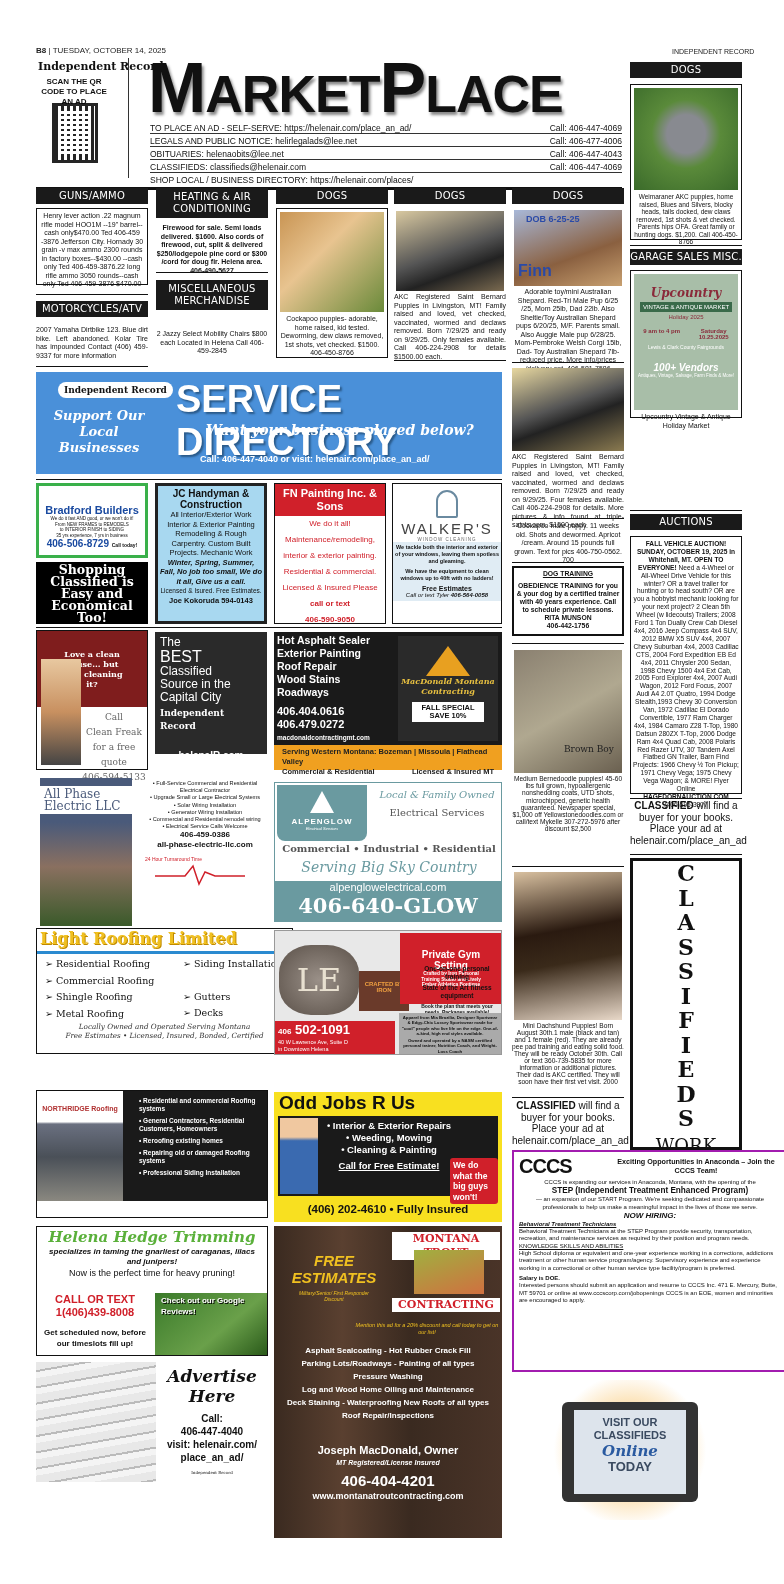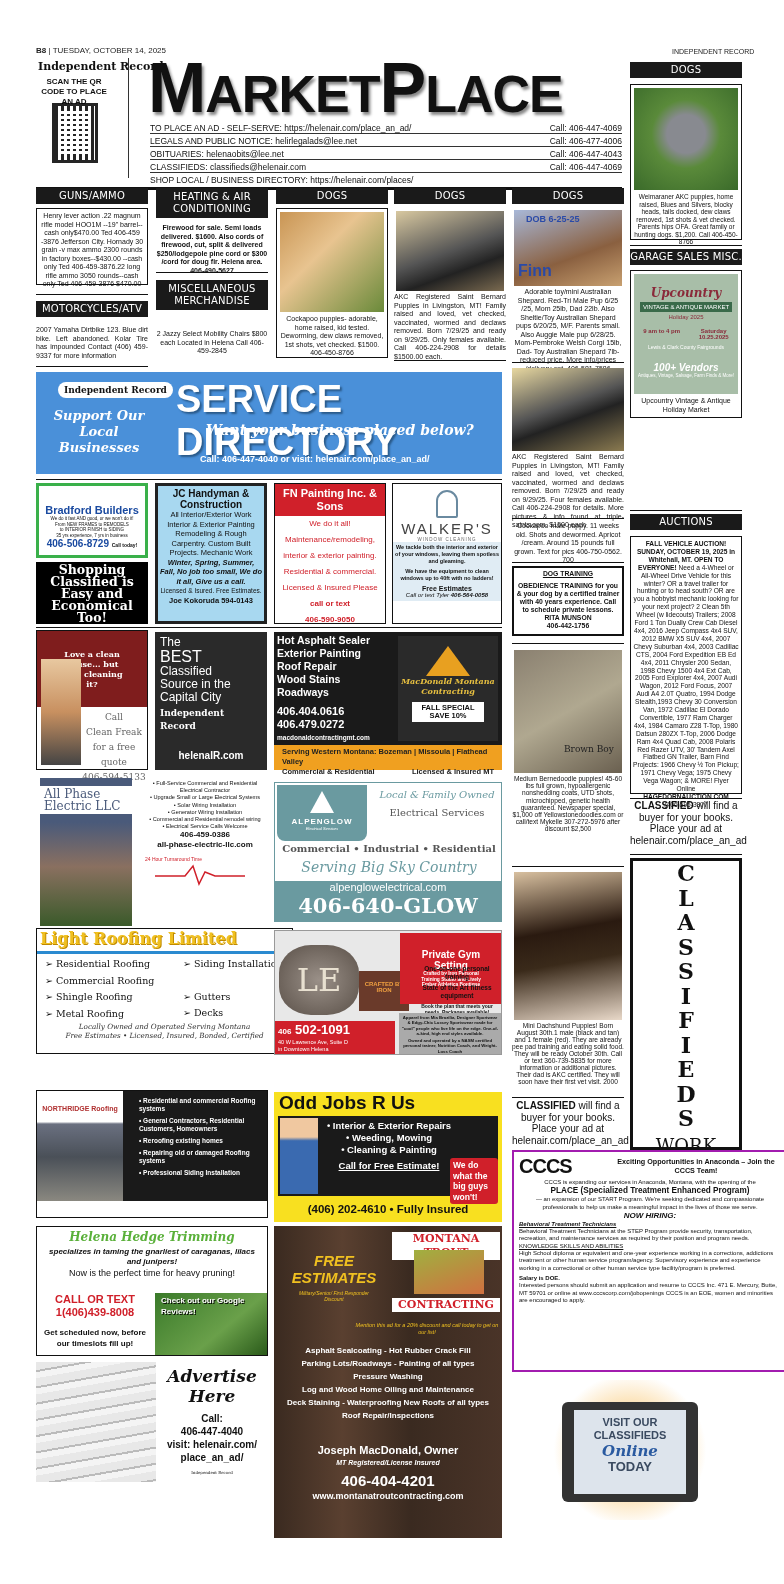--- a/index.html
+++ b/index.html
@@ -99,21 +99,21 @@
 <div class="abs rule" style="left:512px;top:362px;width:112px"></div>
 
 <div class="abs hdr" style="left:630px;top:62px;width:112px;height:16px">DOGS</div>
 <div class="abs box" style="left:630px;top:84px;width:112px;height:156px">
   <div class="photo" style="margin:3px;height:102px;background:radial-gradient(circle at 50% 45%,#888a90 25%,#5a8a3a 45%,#3a6a2a)"></div>
   <div class="ad-text" style="font-size:6.5px;line-height:7.5px">Weimaraner AKC puppies, home raised, Blues and Silvers, blocky heads, tails docked, dew claws removed, 1st shots &amp; vet checked. Parents hips OFA. Great family or hunting dogs. $1,200. Call 406-450-8766</div>
 </div>
 <div class="abs rule" style="left:630px;top:245px;width:112px"></div>
 <div class="abs hdr" style="left:630px;top:249px;width:112px;height:16px">GARAGE SALES MISC.</div>
 <div class="abs box" style="left:630px;top:270px;width:112px;height:148px">
-  <div style="margin:3px;height:120px;background:#a8bea8;position:relative;text-align:center;color:#8a2a3a">
+  <div style="margin:3px;height:136px;background:#a8bea8;position:relative;text-align:center;color:#8a2a3a">
     <div style="padding-top:12px;font-family:'DejaVu Serif',serif;font-style:italic;font-size:12px;font-weight:bold">Upcountry</div>
     <div style="background:#3a6a4a;color:#fff;font-size:6px;margin:2px 6px;padding:2px">VINTAGE &amp; ANTIQUE MARKET</div>
     <div style="font-size:6px">Holiday 2025</div>
     <div style="display:flex;justify-content:space-around;font-size:6px;font-weight:bold;margin-top:8px">
         <span>9 am to 4 pm</span>
         <span><span>Saturday</span><br><span>10.25.2025</span></span>
       </div>
     <div style="font-size:5px;color:#fff;margin-top:4px">Lewis &amp; Clark County Fairgrounds</div>
     <div style="font-size:10px;color:#fff;font-style:italic;font-weight:bold;margin-top:12px">100+ Vendors</div>
     <div style="font-size:4.5px;color:#fff">Antiques, Vintage, Salvage, Farm Finds &amp; More!</div>
@@ -231,21 +231,21 @@
     <div>Call</div>
       <div>Clean Freak</div>
       <div>for a free</div>
       <div>quote</div>
       <div>406-594-5133</div>
       <div>Lic &amp;</div>
       <div>Insured</div>
   </div>
 </div>
 
-<div class="abs" style="left:155px;top:632px;width:112px;height:138px;background:#2a2a2a;color:#fff;padding:4px 5px;font-size:12px;line-height:13px">
+<div class="abs" style="left:155px;top:632px;width:112px;height:122px;background:#2a2a2a;color:#fff;padding:4px 5px;font-size:12px;line-height:13px">
   <div>The</div>
   <div style="font-size:16px;line-height:16px">BEST</div>
   <div>Classified</div>
     <div>Source in the</div>
     <div>Capital City</div>
   <div style="font-family:'DejaVu Serif',serif;font-weight:bold;font-size:9px;margin-top:3px">Independent Record</div>
   <div style="text-align:center;font-weight:bold;font-size:10px;margin-top:16px">helenaIR.com</div>
 </div>
 
 <div class="abs" style="left:274px;top:632px;width:228px;height:113px;background:#1a1a1a;color:#fff">
@@ -371,21 +371,21 @@
     <div>• Interior &amp; Exterior Repairs</div>
       <div>• Weeding, Mowing</div>
       <div>• Cleaning &amp; Painting</div>
     <div style="text-decoration:underline;margin-top:3px;line-height:14px">Call for Free Estimate!</div>
   </div>
   <div style="position:absolute;left:176px;top:66px;width:48px;background:#d0202a;color:#fff;font-weight:bold;font-size:8.5px;line-height:10.5px;padding:2px 3px;border-radius:3px">We do what the big guys won't!</div>
   <div style="position:absolute;left:0;top:108px;width:228px;text-align:center;font-weight:bold;font-size:11.5px;line-height:18px">(406) 202-4610 • Fully Insured</div>
 </div>
 
 <div class="abs box" style="left:36px;top:1226px;width:232px;height:130px;overflow:hidden">
-  <div style="text-align:center;color:#5ab03a;font-family:'DejaVu Serif',serif;font-style:italic;font-weight:bold;font-size:12px;line-height:20px">Helena Hedge Trimming</div>
+  <div style="text-align:center;color:#5ab03a;font-family:'DejaVu Serif',serif;font-style:italic;font-weight:bold;font-size:15px;line-height:20px">Helena Hedge Trimming</div>
   <div style="text-align:center;font-weight:bold;font-style:italic;font-size:8px;line-height:10px;padding:0 10px">specializes in taming the gnarliest of caraganas, lilacs and junipers!</div>
   <div style="text-align:center;font-size:9px;line-height:13px">Now is the perfect time for heavy pruning!</div>
   <div style="position:absolute;left:2px;top:66px;width:112px;text-align:center">
     <div style="color:#d0202a;font-weight:bold;font-size:11px;line-height:13px">CALL OR TEXT</div>
     <div style="color:#d0202a;font-weight:bold;font-size:11px;line-height:13px">1(406)439-8008</div>
     <div style="font-weight:bold;font-size:8px;line-height:11px;margin-top:8px">Get scheduled now, before our timeslots fill up!</div>
   </div>
   <div style="position:absolute;left:118px;top:66px;width:112px;height:62px;background:linear-gradient(140deg,#3a7a2a,#6aa04a 60%,#2a5a1a)">
     <div style="color:#fff;font-weight:bold;font-size:8px;line-height:11px;padding:2px 6px;text-shadow:1px 1px 0 #000">Check out our Google Reviews!</div>
   </div>
@@ -422,21 +422,21 @@
     <div style="font-family:'DejaVu Serif',serif;font-size:4px;margin-top:6px">Independent Record</div>
   </div>
 </div>
 
 <div class="abs" style="left:512px;top:1150px;width:276px;height:222px;border:2px solid #a21caf;padding:3px 5px;font-size:6px;line-height:7.3px">
   <div style="display:flex;align-items:center">
     <div style="font-weight:bold;font-size:20px;line-height:22px;width:92px;letter-spacing:-1px">CCCS</div>
     <div style="font-weight:bold;font-size:7.2px;line-height:9px;text-align:center;flex:1">Exciting Opportunities in Anaconda – Join the CCCS Team!</div>
   </div>
   <div style="text-align:center;margin-top:2px">CCCS is expanding our services in Anaconda, Montana, with the opening of the</div>
-  <div style="text-align:center;font-weight:bold;font-size:8.2px;line-height:10px">PLACE (Specialized Treatment Enhanced Program)</div>
+  <div style="text-align:center;font-weight:bold;font-size:8.2px;line-height:10px">STEP (Independent Treatment Enhanced Program)</div>
   <div style="text-align:center">— an expansion of our START Program. We're seeking dedicated and compassionate professionals to help us make a meaningful impact in the lives of those we serve.</div>
   <div style="text-align:center;font-weight:bold;font-style:italic;font-size:8px;line-height:10px">NOW HIRING:</div>
   <div style="font-weight:bold;font-style:italic;text-decoration:underline">Behavioral Treatment Technicians</div>
   <div>Behavioral Treatment Technicians at the STEP Program provide security, transportation, recreation, and maintenance services as required by their position and program needs.</div>
   <div style="text-decoration:underline">KNOWLEDGE SKILLS AND ABILITIES</div>
   <div>High School diploma or equivalent and one-year experience working in a corrections, addictions treatment or other human service program/agency. Supervisory experience and experience working in a correctional or other human service type facility/program is preferred.</div>
   <div style="font-weight:bold;margin-top:3px">Salary is DOE.</div>
   <div>Interested persons should submit an application and resume to CCCS Inc. 471 E. Mercury, Butte, MT 59701 or online at www.cccscorp.com/jobopenings CCCS is an EOE, women and minorities are encouraged to apply.</div>
 </div>
 

